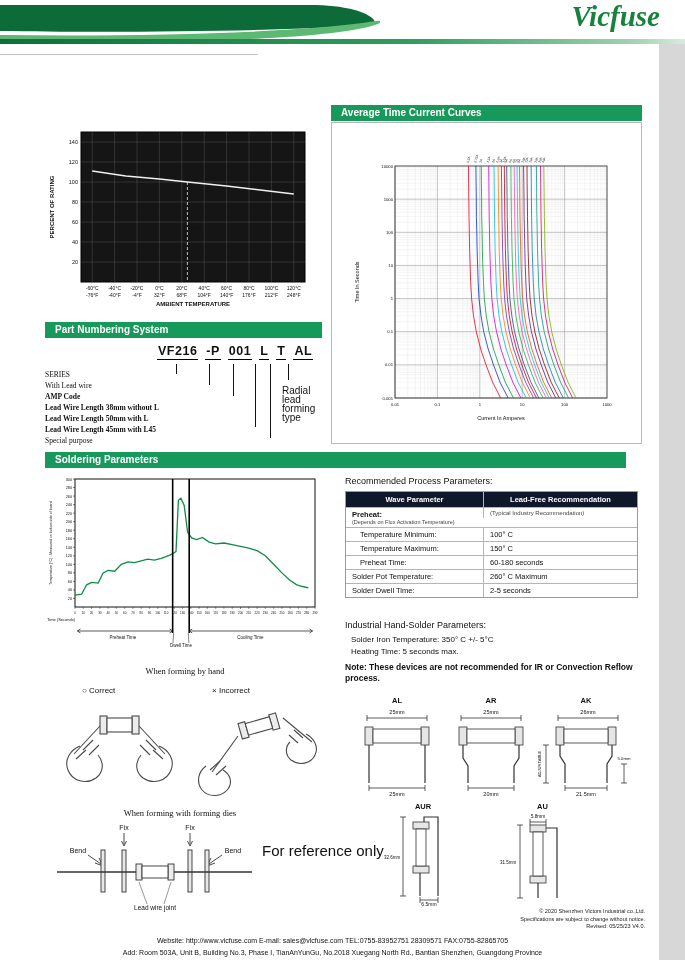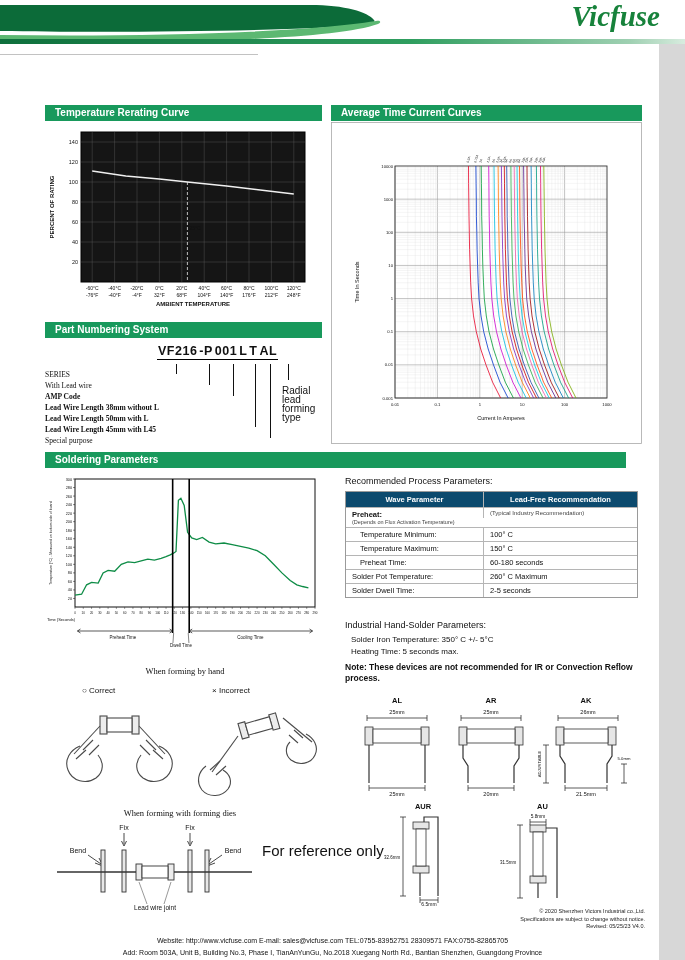--- a/index.html
+++ b/index.html
@@ -9,28 +9,28 @@
   .abs { position:absolute; }
   .brand { position:absolute; top:0; right:25px; font-family:Liberation Serif, serif;
            font-style:italic; font-weight:bold; font-size:29px; color:#17823b; }
   .hdrbar { position:absolute; left:0; top:39px; width:685px; height:5px;
             background:linear-gradient(90deg,#0e6f3c,#2f9e5f 60%,#9fd0b2 92%,#d8ecdf); }
   .grayline { position:absolute; left:0; top:54px; width:258px; height:1px; background:#c2c2c2; }
   .edge-right { position:absolute; left:659px; top:44px; width:26px; height:916px; background:#d7d7d7; }
   .secbar { position:absolute; height:16px; background:#18995c; color:#fff; font-weight:bold;
             font-size:10px; line-height:16px; padding-left:10px; }
   .pns { position:absolute; left:45px; top:340px; width:292px; height:112px; font-size:7.5px; }
-  .pns-code { position:absolute; left:112px; top:4px; display:flex; font-size:12.5px; font-weight:bold; letter-spacing:0.5px; }
+  .pns-code { position:absolute; left:112px; top:4px; display:flex; gap:7px; font-size:12.5px; font-weight:bold; letter-spacing:0.5px; }
   .seg { border-bottom:1.5px solid #000; padding:0 1px 1px 1px; }
   .vline { position:absolute; width:1px; background:#111; }
   .pns-label { position:absolute; left:0; white-space:nowrap;font-family:Liberation Serif, serif; }
   .pns-radial { position:absolute; left:237px; top:46px; width:40px; line-height:9px; font-size:10px; }
   .b { font-weight:bold; }
   .ptable { position:absolute; left:345px; top:491px; width:293px; font-size:7.5px; border:1px solid #9a9a9a; }
-  .thead { display:flex; background:#0c4a6e; color:#fff; font-weight:bold; }
+  .thead { display:flex; background:#0f172a; color:#fff; font-weight:bold; }
   .thead .c1, .thead .c2 { text-align:center; padding:3px 0; }
   .c1 { width:137px; padding:2px 0 2px 6px; }
   .c2 { flex:1; padding:2px 0 2px 6px; border-left:1px solid #b5b5b5; }
   .prow { display:flex; border-top:1px solid #b5b5b5; align-items:center; min-height:14px; }
   .prow.first { align-items:flex-start; }
   .indent .c1 { padding-left:14px; }
   .sub { display:block; font-size:5.5px; color:#444; font-weight:normal; }
   .sub2 { font-size:6px; color:#444; }
   .heading { position:absolute; font-size:9px; font-weight:normal; }
   .bodyline { position:absolute; font-size:8px; }
@@ -51,21 +51,20 @@
 
   <svg class="abs" style="left:0;top:3px" width="390" height="42" viewBox="0 0 390 42">
     <path d="M0,2 L310,2 C345,2 368,9 374,17 C376,19 372,21 362,22 C300,28 120,30 0,28 Z" fill="#0c6b39"></path>
     <path d="M0,32 C140,34 300,30 376,18 C380,17 382,19 378,21 C330,38 150,41 0,38 Z" fill="#5cb872"></path>
   </svg>
   <div class="brand">Vicfuse</div>
   <div class="hdrbar"></div>
   <div class="grayline"></div>
   <div class="edge-right"></div>
 
-  <div class="secbar" style="left:45px;top:105px;width:277px">Temperature Rerating Curve</div>
   <div class="secbar" style="left:331px;top:105px;width:311px">Average Time Current Curves</div>
   <div class="secbar" style="left:45px;top:322px;width:277px">Part Numbering System</div>
   <div class="secbar" style="left:45px;top:452px;width:581px">Soldering Parameters</div>
 
   <svg id="chart-rerating" class="abs" style="left:45px;top:122px" width="277" height="198" viewBox="0 0 277 198">
       <rect x="36" y="10" width="224" height="150" fill="#151515" stroke="#000" stroke-width="1"></rect>
       <line x1="47.2" y1="10" x2="47.2" y2="160" stroke="#616161" stroke-width="0.4"></line>
       <line x1="69.6" y1="10" x2="69.6" y2="160" stroke="#616161" stroke-width="0.4"></line>
       <line x1="92" y1="10" x2="92" y2="160" stroke="#616161" stroke-width="0.4"></line>
       <line x1="114.4" y1="10" x2="114.4" y2="160" stroke="#616161" stroke-width="0.4"></line>

